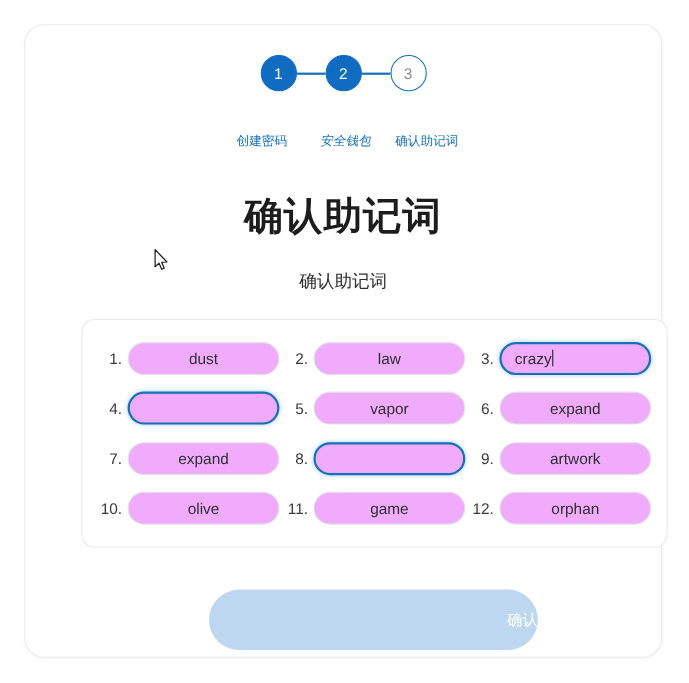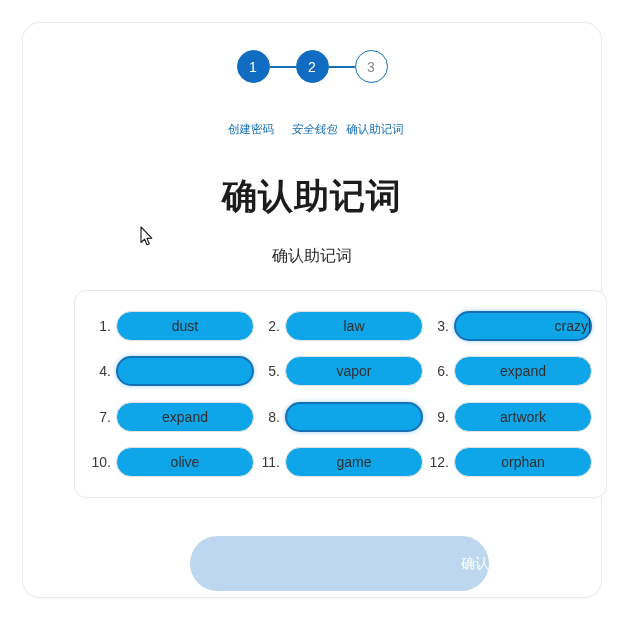--- a/index.html
+++ b/index.html
@@ -73,21 +73,21 @@
   }
 
   .step-labels {
     position: absolute;
     left: 0;
     right: 0;
     top: 99px;
     display: flex;
     justify-content: center;
     align-items: flex-start;
-    gap: 6px;
+    gap: 19px;
     font-size: 11.5px;
     color: #1670b8;
     font-family: "Liberation Sans", sans-serif;
   }
   .step-label {
     text-align: center;
     line-height: 1.35;
   }
   .step-label.l1 { width: 62px; }
   .step-label.l2 { width: 52px; font-style: italic; }
@@ -151,32 +151,32 @@
     text-align: right;
     flex: 0 0 auto;
     font-family: "Liberation Sans", sans-serif;
   }
   .word-input {
     flex: 1 1 auto;
     height: 30px;
     box-sizing: border-box;
     border: 1px solid #e2e2e2;
     border-radius: 16px;
-    background: #0ea5e9;
+    background: #f0abfc;
     display: flex;
     align-items: center;
     justify-content: center;
     font-size: 14px;
     color: #2f2f2f;
     font-family: "Liberation Sans", sans-serif;
   }
   .word-input.focused {
     border: 2px solid #1670b8;
     box-shadow: 0 0 5px rgba(80,170,230,0.55);
-    justify-content: flex-end;
+    justify-content: flex-start;
     padding-left: 12px;
   }
   .caret {
     display: inline-block;
     width: 1px;
     height: 15px;
     background: #222222;
     margin-left: 1px;
     vertical-align: middle;
   }

